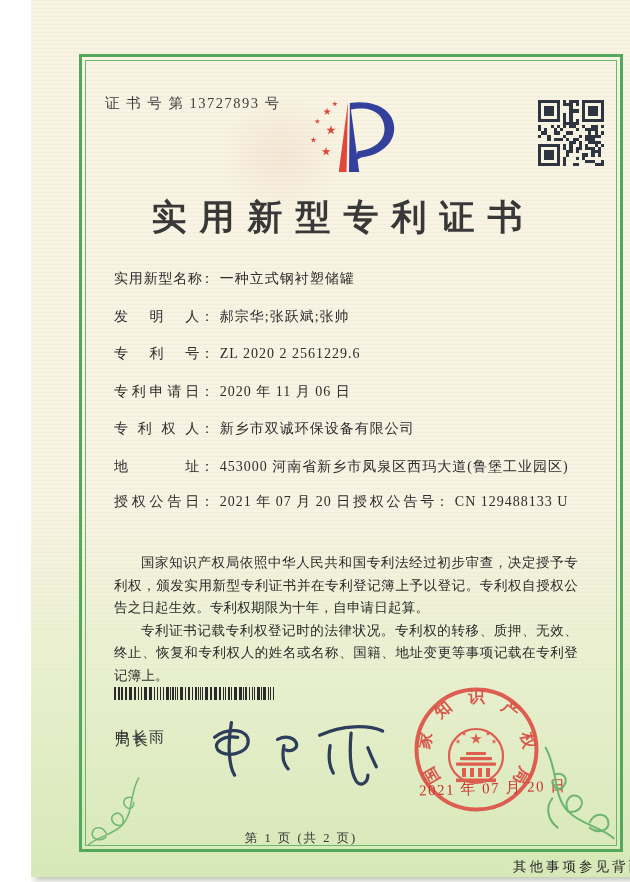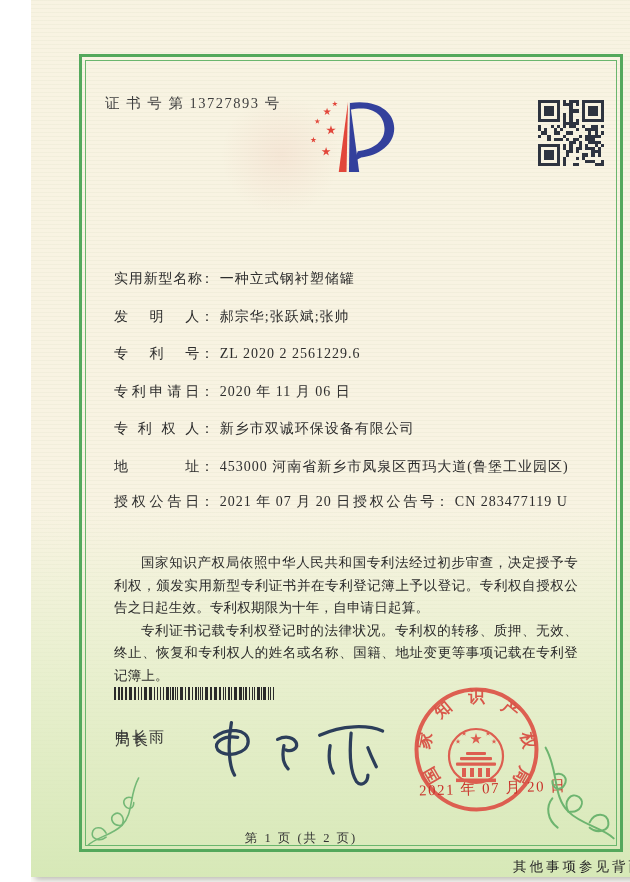--- a/index.html
+++ b/index.html
@@ -201,20 +201,21 @@
           <rect x="20" y="19" width="1" height="1" fill="#2e3440"></rect>
           <rect x="8" y="20" width="1" height="1" fill="#2e3440"></rect>
           <rect x="11" y="20" width="1" height="1" fill="#2e3440"></rect>
           <rect x="12" y="20" width="1" height="1" fill="#2e3440"></rect>
           <rect x="18" y="20" width="1" height="1" fill="#2e3440"></rect>
           <rect x="19" y="20" width="1" height="1" fill="#2e3440"></rect>
           <rect x="20" y="20" width="1" height="1" fill="#2e3440"></rect>
         </svg>
     </div>
 
+    <div class="title">实用新型专利证书</div>
 
     <div class="frow" style="top:270px">
       <span class="flabel spread">
           <span>实</span>
           <span>用</span>
           <span>新</span>
           <span>型</span>
           <span>名</span>
           <span>称</span>
         </span><span class="colon">：</span><span class="fvalue">一种立式钢衬塑储罐</span>
@@ -264,21 +265,21 @@
           <span>告</span>
           <span>日</span>
         </span><span class="colon">：</span><span class="fvalue">2021 年 07 月 20 日</span>
       <span class="grant-right">
         <span class="flabel-sm spread">
             <span>授</span>
             <span>权</span>
             <span>公</span>
             <span>告</span>
             <span>号</span>
-          </span><span class="colon">：</span><span class="fvalue">CN 283477119 U</span>
+          </span><span class="colon">：</span><span class="fvalue">CN 129488133 U</span>
       </span>
     </div>
 
     <div class="paras">
       <p>国家知识产权局依照中华人民共和国专利法经过初步审查，决定授予专利权，颁发实用新型专利证书并在专利登记簿上予以登记。专利权自授权公告之日起生效。专利权期限为十年，自申请日起算。</p>
       <p>专利证书记载专利权登记时的法律状况。专利权的转移、质押、无效、终止、恢复和专利权人的姓名或名称、国籍、地址变更等事项记载在专利登记簿上。</p>
     </div>
 
     <div class="barcode">
       <svg id="barcode-svg" viewBox="0 0 164 14" width="164" height="13" preserveAspectRatio="none" shape-rendering="crispEdges">

